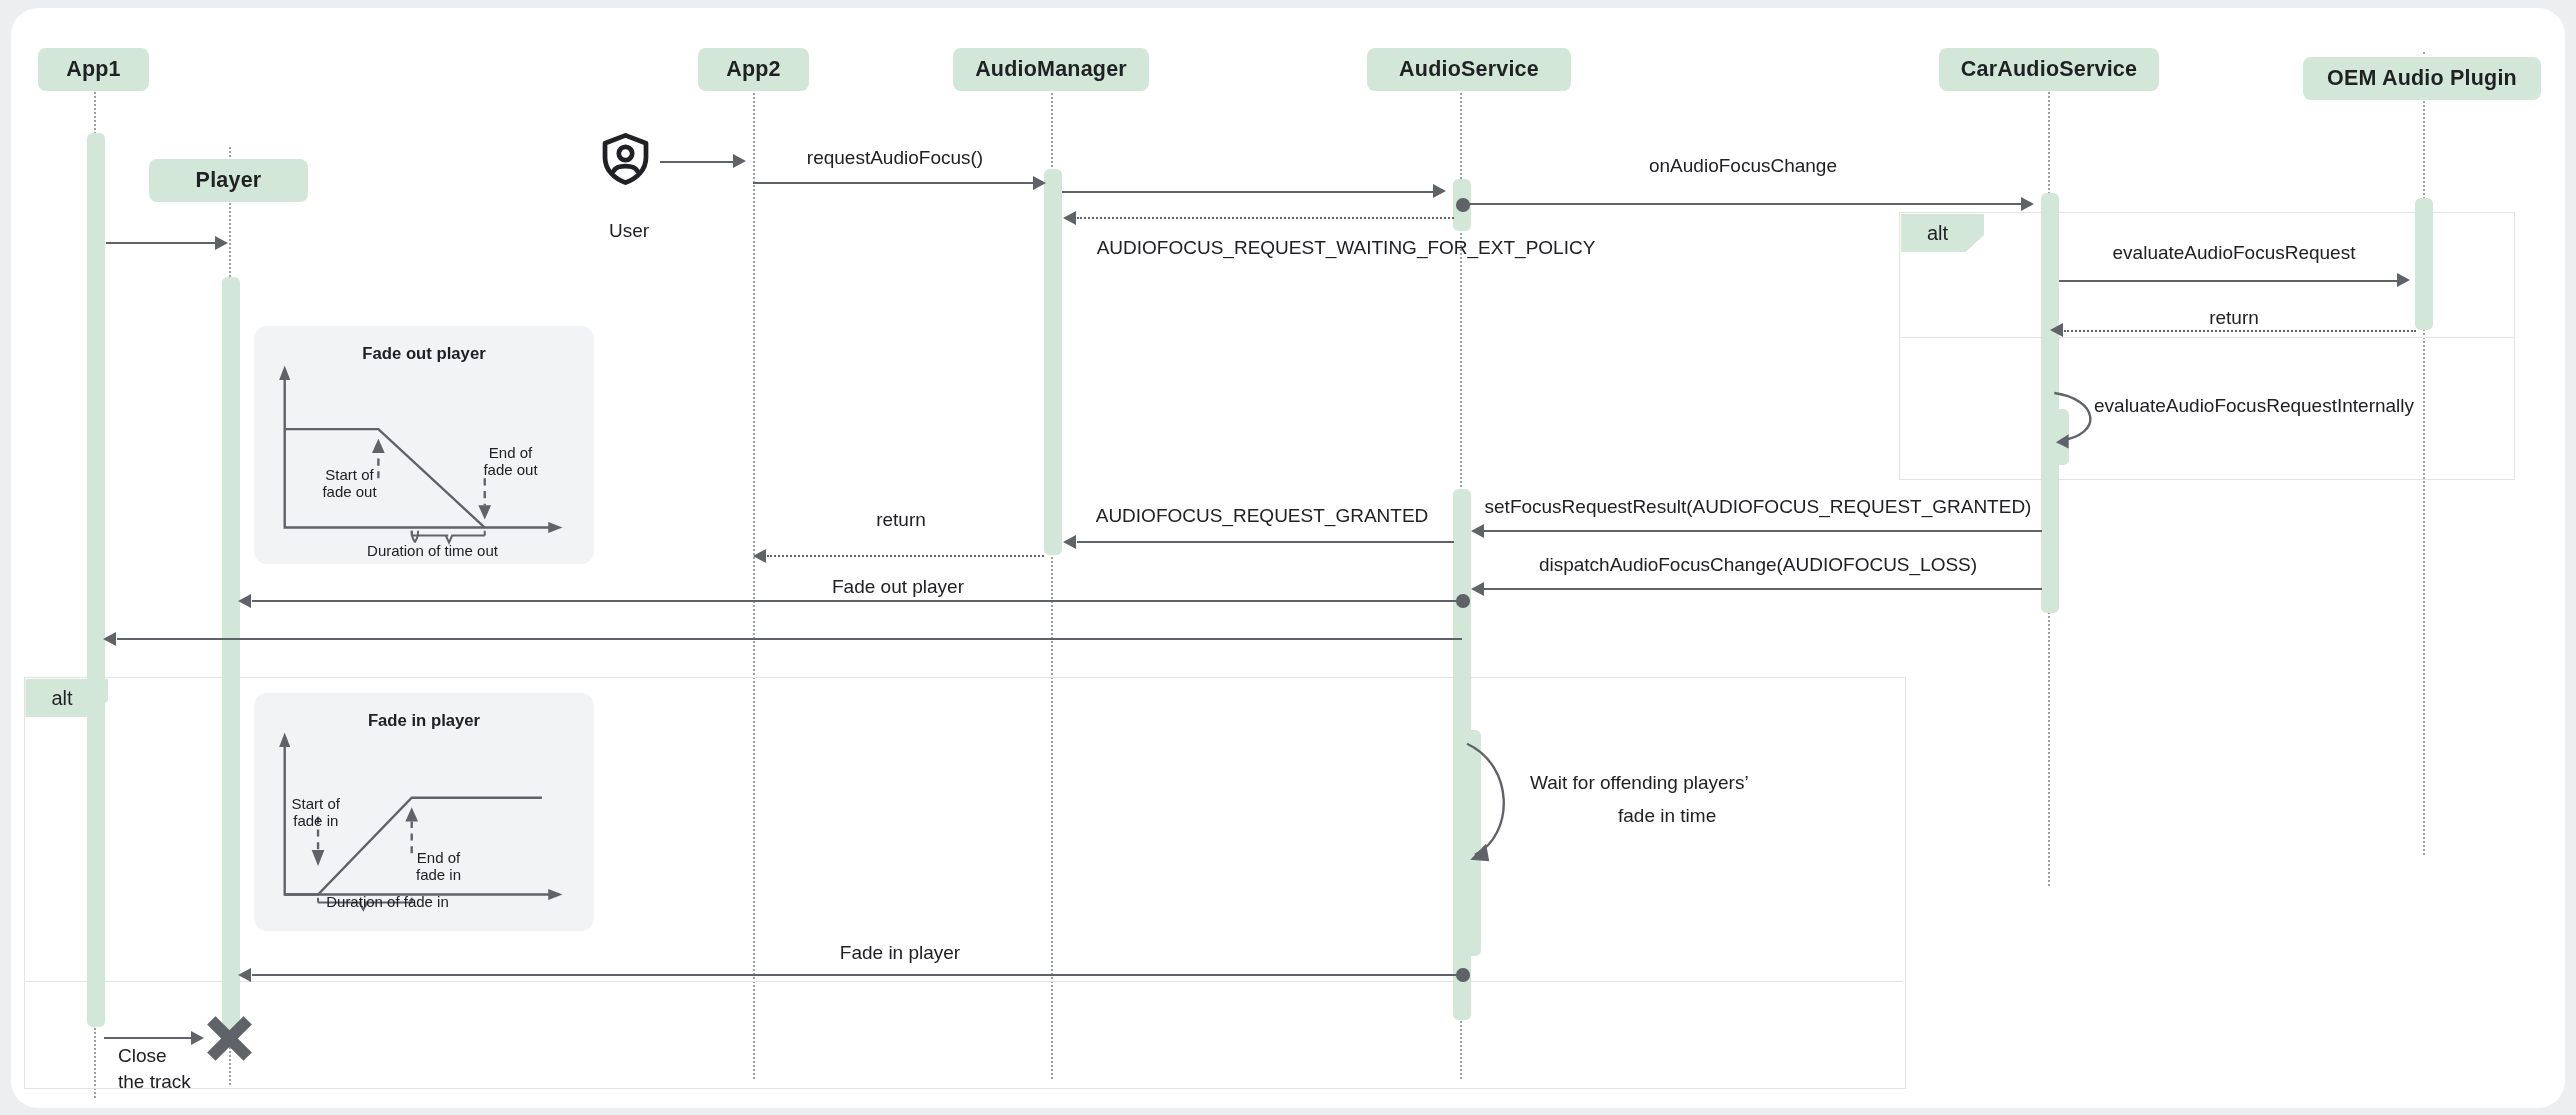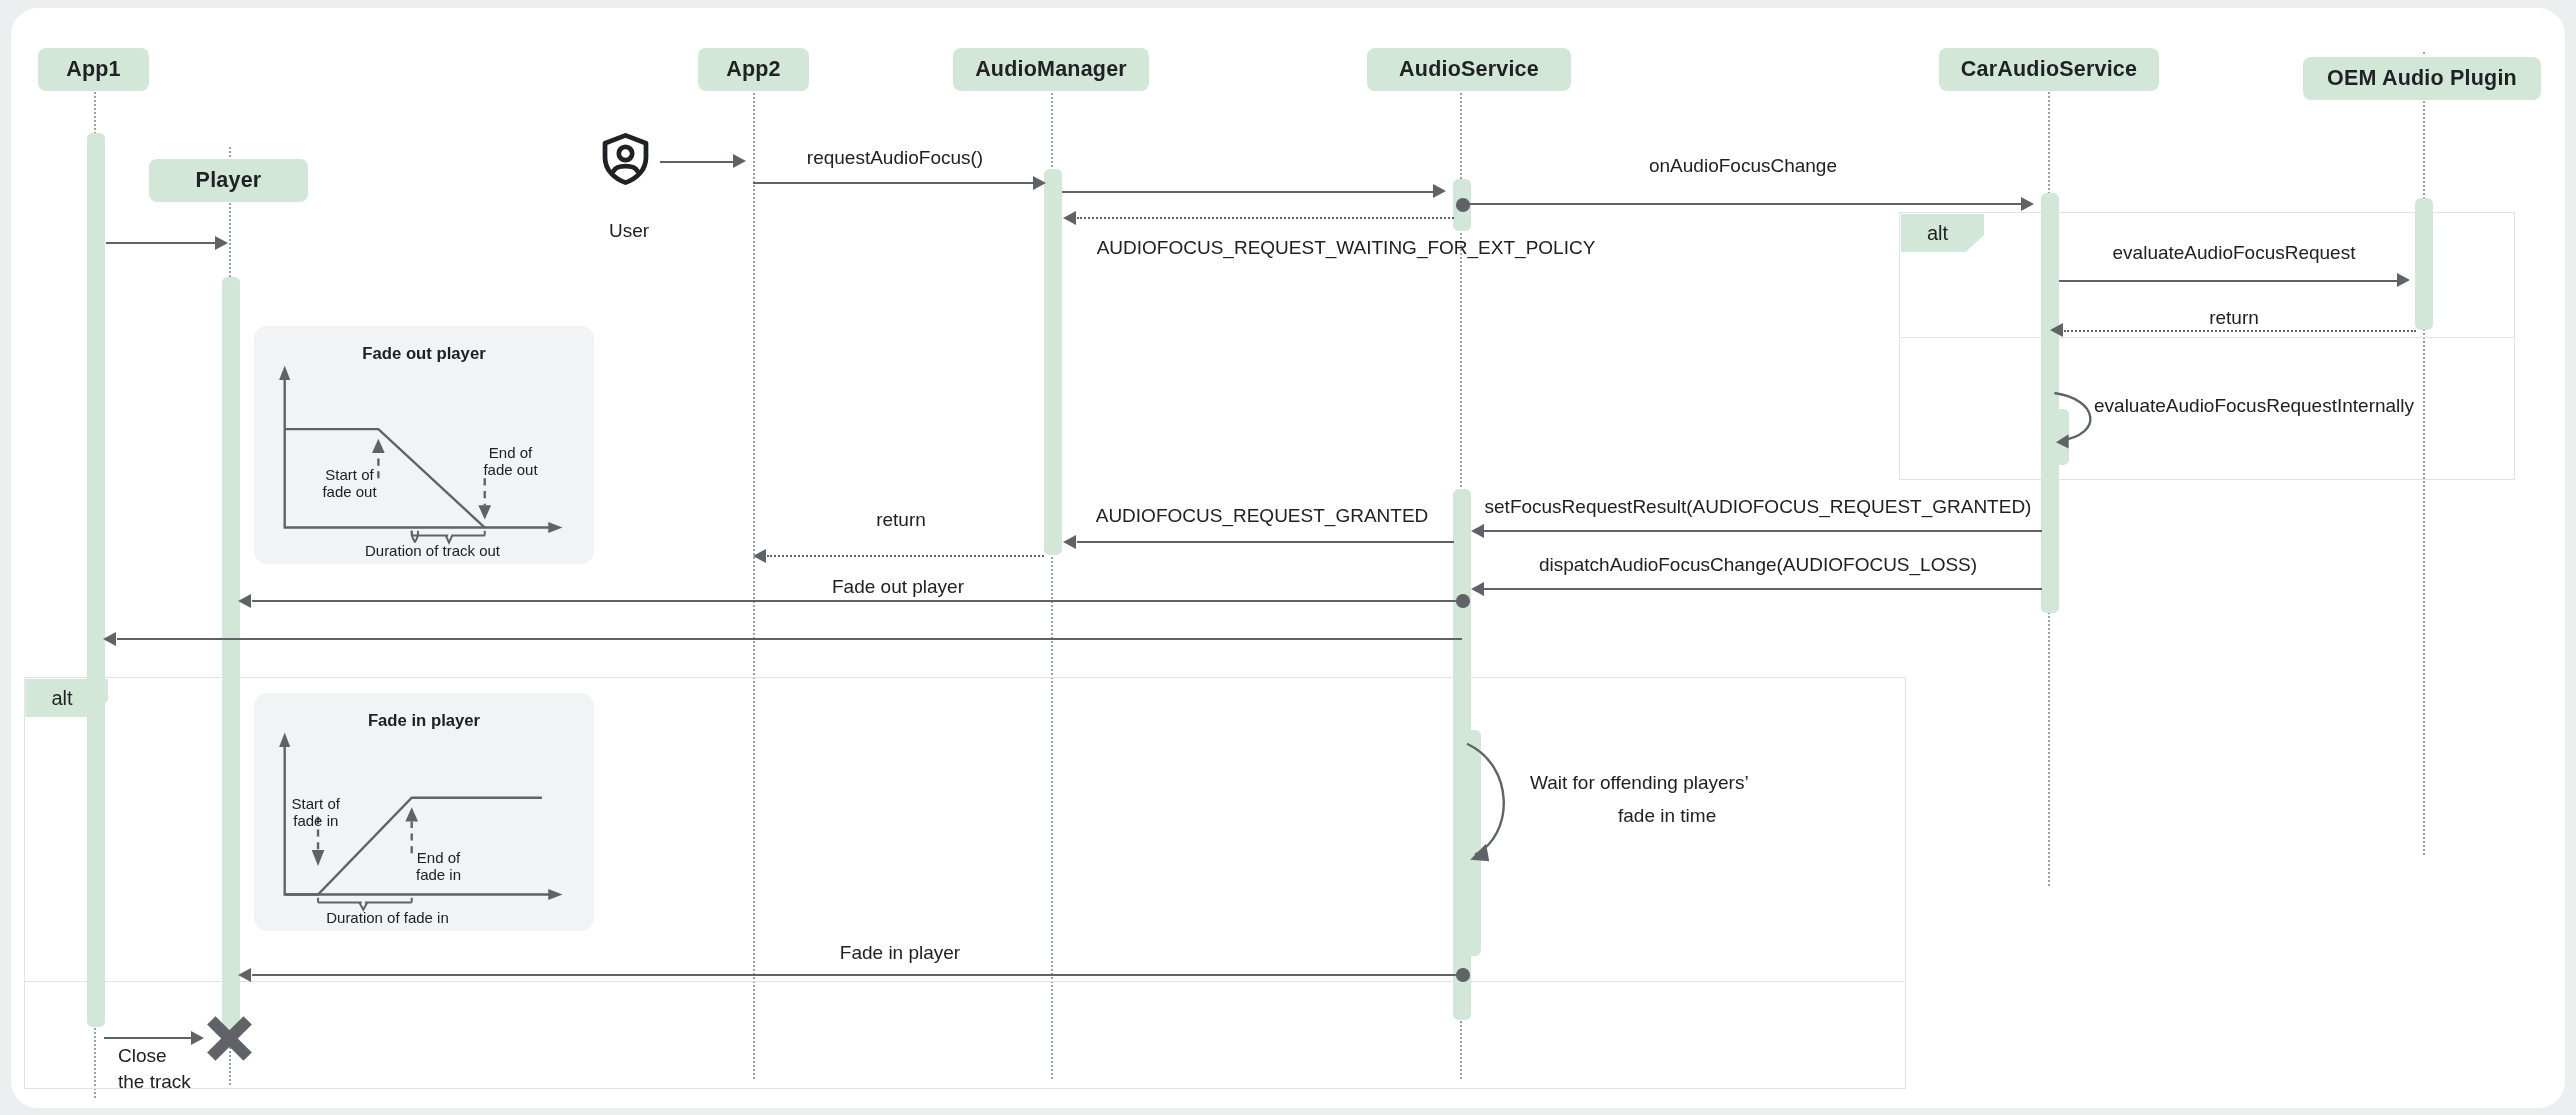--- a/index.html
+++ b/index.html
@@ -193,21 +193,21 @@
 
       <path d="M176 216 C176 228 180 228 180 231 C180 228 184 228 184 216" fill="none" stroke="#5f6368" stroke-width="2.5"></path>
       <path d="M176 216 L176 222 M268 216 L268 222" stroke="#5f6368" stroke-width="2.5"></path>
       <path d="M176 222 L222 222 M226 222 L268 222" stroke="#5f6368" stroke-width="2.5"></path>
       <path d="M219 222 L223 231 L227 222" fill="none" stroke="#5f6368" stroke-width="2.5"></path>
     </svg>
     <div class="ntxt" style="left:48px;top:140px;width:95px;">Start of</div>
     <div class="ntxt" style="left:48px;top:157px;width:95px;">fade out</div>
     <div class="ntxt" style="left:213px;top:118px;width:87px;">End of</div>
     <div class="ntxt" style="left:213px;top:135px;width:87px;">fade out</div>
-    <div class="ntxt" style="left:83px;top:216px;width:191px;">Duration of track out</div>
+    <div class="ntxt" style="left:83px;top:216px;width:191px;">Duration of time out</div>
   </div>
 
   <div class="note" style="left:254px;top:693px;width:340px;height:238px;">
     <div class="ntitle" style="top:18.3px;">Fade in player</div>
     <svg style="position:absolute;left:17.5px;top:33px;width:308px;height:199px;" viewBox="0 0 388 250" width="308" height="199">
       <path d="M16 22 L16 212 L352 212" fill="none" stroke="#5f6368" stroke-width="3"></path>
       <path d="M16 8 L9 26 L23 26 Z" fill="#5f6368"></path>
       <path d="M366 212 L348 205 L348 219 Z" fill="#5f6368"></path>
 
       <path d="M16 212 L58 212 L176 90 L340 90" fill="none" stroke="#5f6368" stroke-width="3"></path>
@@ -219,16 +219,16 @@
       <path d="M176 102 L168 120 L184 120 Z" fill="#5f6368"></path>
 
       <path d="M58 216 L58 222 M176 216 L176 222" stroke="#5f6368" stroke-width="2.5"></path>
       <path d="M58 222 L113 222 M117 222 L176 222" stroke="#5f6368" stroke-width="2.5"></path>
       <path d="M110 222 L115 231 L120 222" fill="none" stroke="#5f6368" stroke-width="2.5"></path>
     </svg>
     <div class="ntxt" style="left:14.3px;top:102px;width:95px;">Start of</div>
     <div class="ntxt" style="left:14.3px;top:119px;width:95px;">fade in</div>
     <div class="ntxt" style="left:141px;top:156px;width:87px;">End of</div>
     <div class="ntxt" style="left:141px;top:173px;width:87px;">fade in</div>
-    <div class="ntxt" style="left:38px;top:216px;width:191px;">Duration of fade in</div>
+    <div class="ntxt" style="left:38px;top:200px;width:191px;">Duration of fade in</div>
   </div>
 </div>
 
 
 </body></html>

